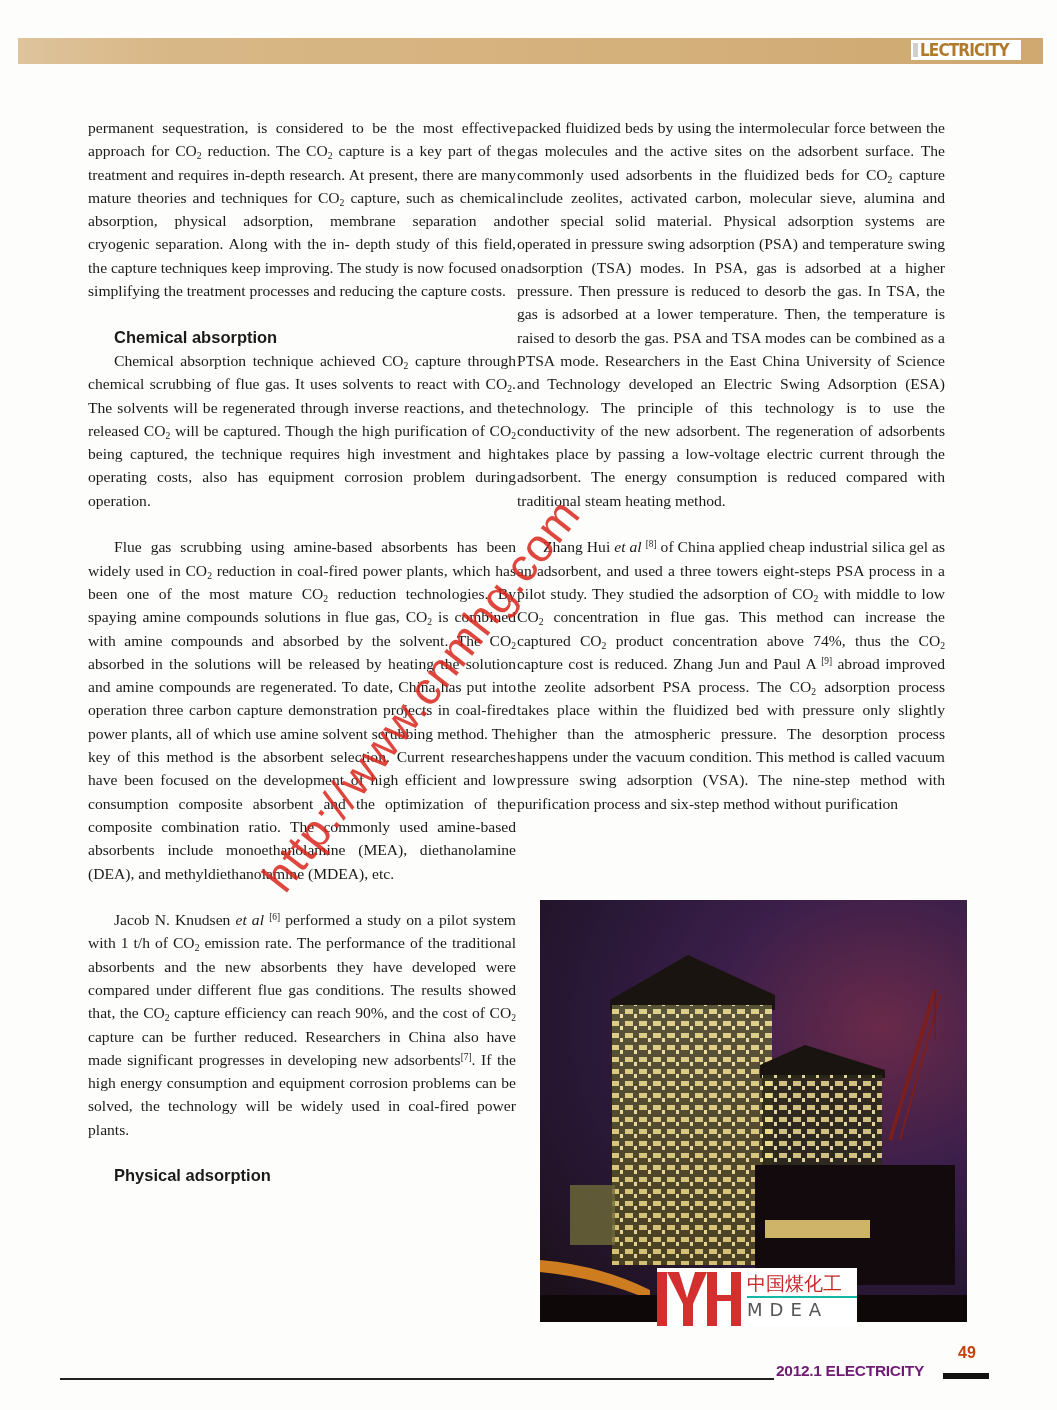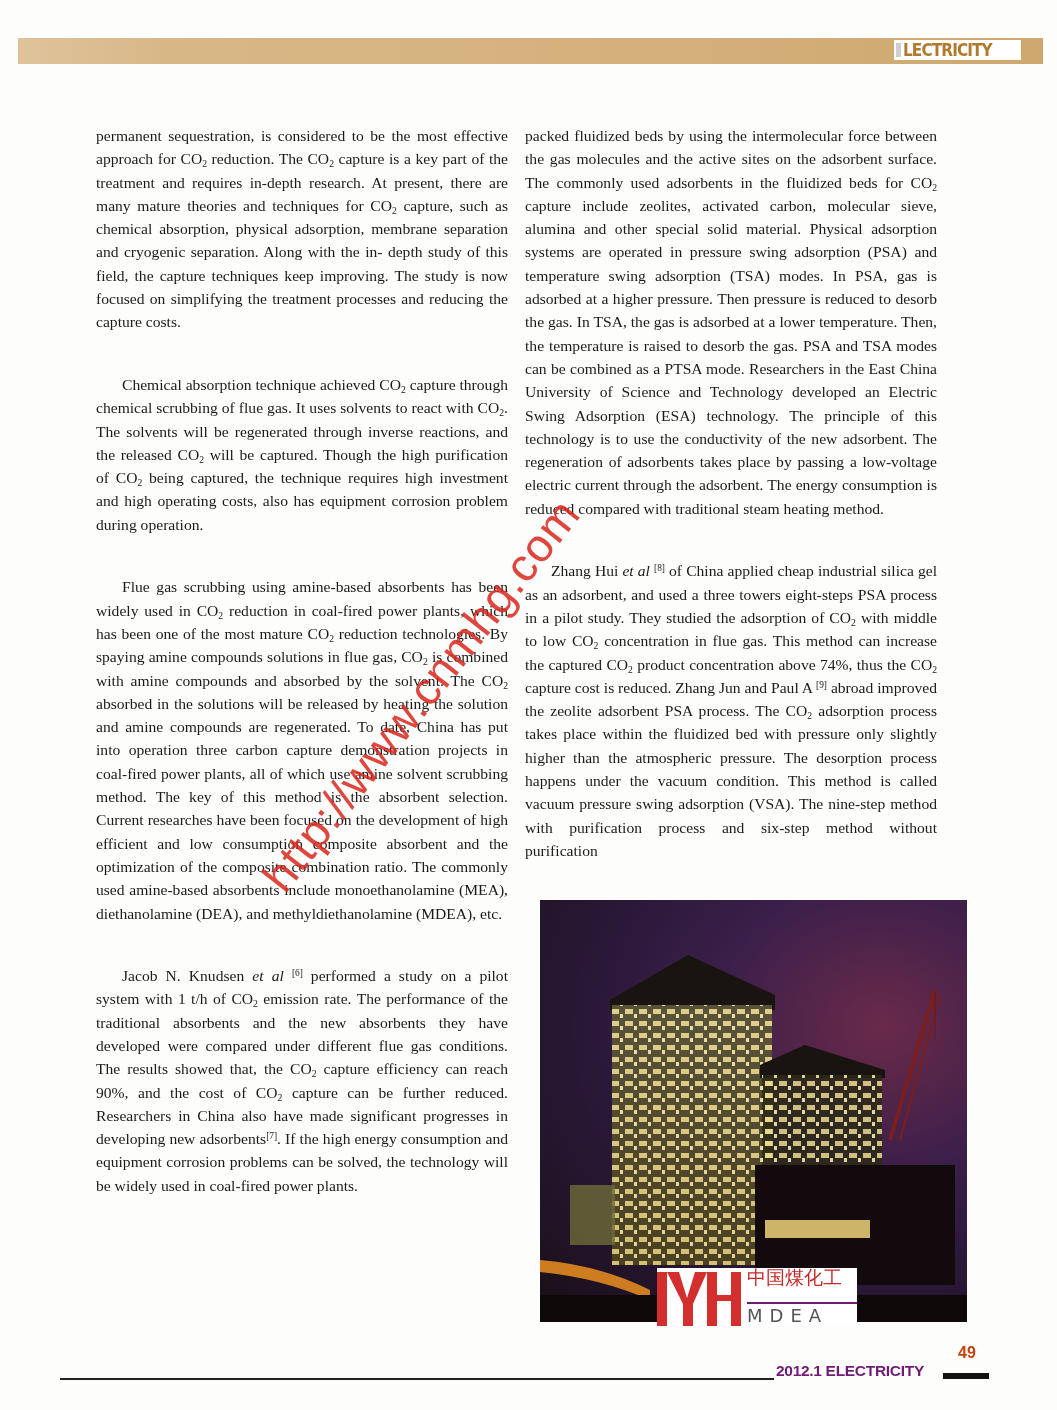--- a/index.html
+++ b/index.html
@@ -3,48 +3,48 @@
 <meta charset="utf-8">
 <style>
   html, body { margin: 0; padding: 0; background: #fdfdfb; }
   body { width: 1057px; height: 1410px; position: relative; overflow: hidden;
          font-family: "Liberation Serif", "DejaVu Serif", serif; color: #1a1a1a; }
   .header-band { position: absolute; left: 18px; top: 38px; width: 1025px; height: 26px;
                  background: linear-gradient(to right, #d9b98a 0%, #d6b37f 45%, #cfa870 100%); }
   .header-band .shade { position: absolute; left: 0; top: 0; width: 150px; height: 100%;
                         background: linear-gradient(to right, rgba(255,255,255,0.15), rgba(255,255,255,0)); }
   .brand-tag { position: absolute; right: 36px; top: 40px; height: 20px; background: #fff;
-               padding: 0 19px 0 2px; display: flex; align-items: center; }
+               padding: 0 2px 0 2px; display: flex; align-items: center; }
   .brand-tag .e-mark { display: inline-block; width: 5px; height: 14px; background: #cfcfcf; margin-right: 2px; }
   .brand-tag span.txt { font-family: "DejaVu Sans", sans-serif; font-weight: bold; color: #b07a2c;
                         font-size: 17px; letter-spacing: -1px; transform: scaleX(0.9); transform-origin: left; display: inline-block; }
 
   .col { position: absolute; top: 116px; width: 428px; font-size: 15.6px; line-height: 23.3px;
          text-align: justify; }
   .col-left { left: 88px; }
   .col-right { left: 517px; }
-  .col p { margin: 8px; }
+  .col p { margin: 0; }
   .col p.indent { text-indent: 26px; }
   .col .gap { height: 23.3px; }
   .col h3 { margin: 0; padding-left: 26px; font-family: "Liberation Sans", "DejaVu Sans", sans-serif;
             font-weight: bold; font-size: 16.5px; line-height: 23.3px; }
   sub { font-size: 0.62em; vertical-align: -0.35em; line-height: 0; }
   sup { font-size: 0.6em; vertical-align: 0.55em; line-height: 0; }
   em { font-style: italic; }
 
   .photo { position: absolute; left: 540px; top: 900px; width: 427px; height: 422px; overflow: hidden;
            background: radial-gradient(ellipse at 80% 30%, #6a2a4a 0%, #3b1f4a 35%, #2a1838 60%, #1a0f16 100%); }
   .photo svg { position: absolute; left: 0; top: 0; }
 
   .logo { position: absolute; left: 657px; top: 1268px; width: 200px; height: 58px; background: #fff;
           display: flex; align-items: stretch; }
   .logo .mark { width: 84px; height: 58px; position: relative; }
   .logo .words { flex: 1; padding-left: 6px; display: flex; flex-direction: column; justify-content: center; }
   .logo .cn { font-family: "DejaVu Sans", sans-serif; color: #c62828; font-size: 19px; line-height: 22px;
-              border-bottom: 2px solid #701a75; padding-bottom: 14px; white-space: nowrap; }
+              border-bottom: 2px solid #14b8a6; padding-bottom: 2px; white-space: nowrap; }
   .logo .en { font-family: "DejaVu Sans", sans-serif; color: #555; font-size: 18px; letter-spacing: 7px; line-height: 24px; }
 
   .footer-rule { position: absolute; left: 60px; top: 1378px; width: 714px; height: 2px; background: #222; }
   .footer-text { position: absolute; left: 776px; top: 1362px; font-family: "Liberation Sans", sans-serif;
                  font-weight: bold; font-size: 15.5px; color: #701a75; letter-spacing: -0.3px; }
   .page-num { position: absolute; left: 946px; top: 1344px; width: 42px; text-align: center;
               font-family: "Liberation Sans", sans-serif; font-weight: bold; font-size: 16px; color: #c2410c; }
   .page-bar { position: absolute; left: 943px; top: 1373px; width: 46px; height: 6px; background: #111; }
 
   .watermark { position: absolute; left: 0; top: 0; width: 1057px; height: 1410px; pointer-events: none; }
@@ -56,26 +56,28 @@
   <div class="shade"></div>
 </div>
 <div class="brand-tag">
   <span class="e-mark"></span>
   <span class="txt">LECTRICITY</span>
 </div>
 
 <div class="col col-left">
   <p><span>permanent sequestration, is considered to be the most effective approach for CO</span><sub>2</sub><span> reduction. The CO</span><sub>2</sub><span> capture is a key part of the treatment and requires in-depth research. At present, there are many mature theories and techniques for CO</span><sub>2</sub><span> capture, such as chemical absorption, physical adsorption, membrane separation and cryogenic separation. Along with the in- depth study of this field, the capture techniques keep improving. The study is now focused on simplifying the treatment processes and reducing the capture costs.</span></p>
   <div class="gap"></div>
+  <h3>Chemical absorption</h3>
   <p class="indent"><span>Chemical absorption technique achieved CO</span><sub>2</sub><span> capture through chemical scrubbing of flue gas. It uses solvents to react with CO</span><sub>2</sub><span>. The solvents will be regenerated through inverse reactions, and the released CO</span><sub>2</sub><span> will be captured. Though the high purification of CO</span><sub>2</sub><span> being captured, the technique requires high investment and high operating costs, also has equipment corrosion problem during operation.</span></p>
   <div class="gap"></div>
   <p class="indent"><span>Flue gas scrubbing using amine-based absorbents has been widely used in CO</span><sub>2</sub><span> reduction in coal-fired power plants, which has been one of the most mature CO</span><sub>2</sub><span> reduction technologies. By spaying amine compounds solutions in flue gas, CO</span><sub>2</sub><span> is combined with amine compounds and absorbed by the solvent. The CO</span><sub>2</sub><span> absorbed in the solutions will be released by heating the solution and amine compounds are regenerated. To date, China has put into operation three carbon capture demonstration projects in coal-fired power plants, all of which use amine solvent scrubbing method. The key of this method is the absorbent selection. Current researches have been focused on the development of high efficient and low consumption composite absorbent and the optimization of the composite combination ratio. The commonly used amine-based absorbents include monoethanolamine (MEA), diethanolamine (DEA), and methyldiethanolamine (MDEA), etc.</span></p>
   <div class="gap"></div>
   <p class="indent"><span>Jacob N. Knudsen </span><em>et al</em> <sup>[6]</sup><span> performed a study on a pilot system with 1 t/h of CO</span><sub>2</sub><span> emission rate. The performance of the traditional absorbents and the new absorbents they have developed were compared under different flue gas conditions. The results showed that, the CO</span><sub>2</sub><span> capture efficiency can reach 90%, and the cost of CO</span><sub>2</sub><span> capture can be further reduced. Researchers in China also have made significant progresses in developing new adsorbents</span><sup>[7]</sup><span>. If the high energy consumption and equipment corrosion problems can be solved, the technology will be widely used in coal-fired power plants.</span></p>
   <div class="gap"></div>
+  <h3>Physical adsorption</h3>
 </div>
 
 <div class="col col-right">
   <p><span>packed fluidized beds by using the intermolecular force between the gas molecules and the active sites on the adsorbent surface. The commonly used adsorbents in the fluidized beds for CO</span><sub>2</sub><span> capture include zeolites, activated carbon, molecular sieve, alumina and other special solid material. Physical adsorption systems are operated in pressure swing adsorption (PSA) and temperature swing adsorption (TSA) modes. In PSA, gas is adsorbed at a higher pressure. Then pressure is reduced to desorb the gas. In TSA, the gas is adsorbed at a lower temperature. Then, the temperature is raised to desorb the gas. PSA and TSA modes can be combined as a PTSA mode. Researchers in the East China University of Science and Technology developed an Electric Swing Adsorption (ESA) technology. The principle of this technology is to use the conductivity of the new adsorbent. The regeneration of adsorbents takes place by passing a low-voltage electric current through the adsorbent. The energy consumption is reduced compared with traditional steam heating method.</span></p>
   <div class="gap"></div>
   <p class="indent"><span>Zhang Hui </span><em>et al</em> <sup>[8]</sup><span> of China applied cheap industrial silica gel as an adsorbent, and used a three towers eight-steps PSA process in a pilot study. They studied the adsorption of CO</span><sub>2</sub><span> with middle to low CO</span><sub>2</sub><span> concentration in flue gas. This method can increase the captured CO</span><sub>2</sub><span> product concentration above 74%, thus the CO</span><sub>2</sub><span> capture cost is reduced. Zhang Jun and Paul A </span><sup>[9]</sup><span> abroad improved the zeolite adsorbent PSA process. The CO</span><sub>2</sub><span> adsorption process takes place within the fluidized bed with pressure only slightly higher than the atmospheric pressure. The desorption process happens under the vacuum condition. This method is called vacuum pressure swing adsorption (VSA). The nine-step method with purification process and six-step method without purification</span></p>
 </div>
 
 <div class="photo">
   <svg width="427" height="422" viewBox="0 0 427 422">

